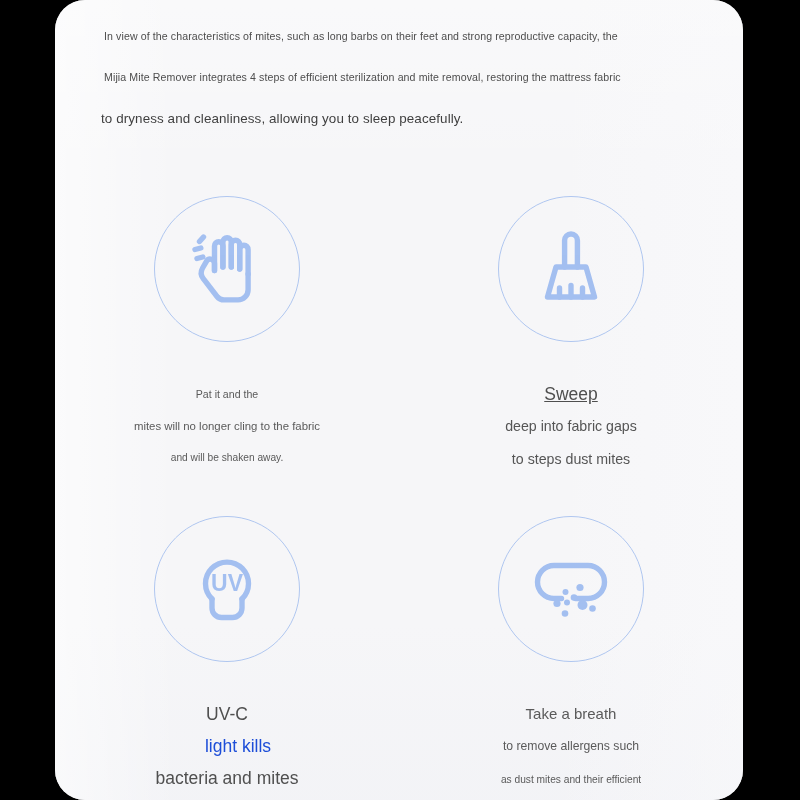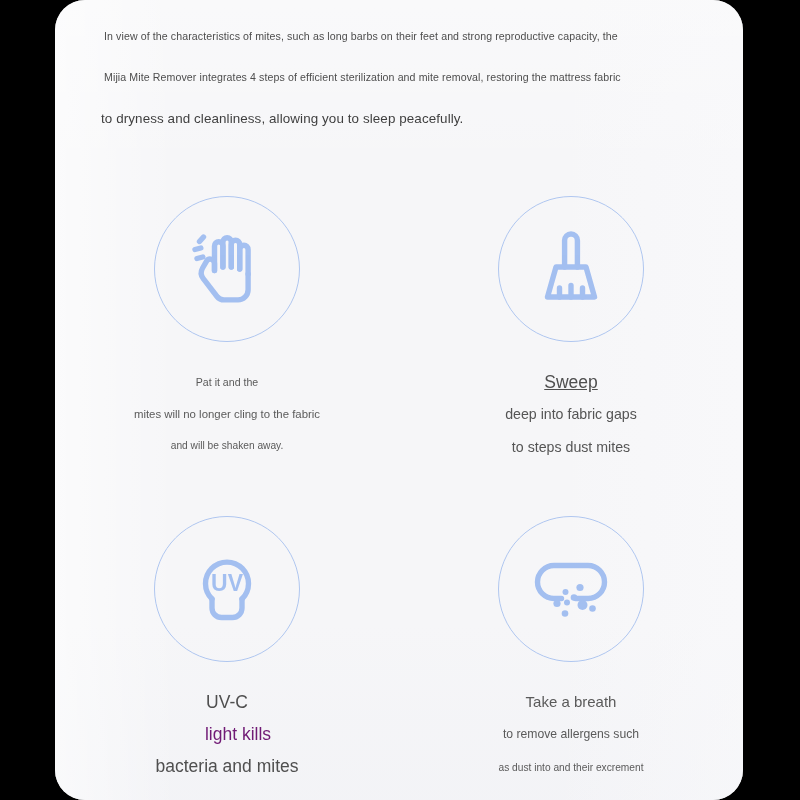--- a/index.html
+++ b/index.html
@@ -119,40 +119,40 @@
     display: flex;
     align-items: center;
     justify-content: center;
     margin-top: 18px;
     background: transparent;
     opacity: 0.92;
   }
   .icon-circle svg { display: block; }
 
   .caption {
-    margin-top: 24px;
+    margin-top: 36px;
     text-align: center;
     width: 100%;
   }
   .cap-line {
     color: #5a5a5a;
     white-space: nowrap;
   }
 
   
   .f-pat   .cap-line.a { font-size: 10.6px; line-height: 32px; }
   .f-pat   .cap-line.b { font-size: 11.4px; line-height: 32px; }
   .f-pat   .cap-line.c { font-size: 10.2px; line-height: 32px; }
 
   .f-sweep .cap-line.a { font-size: 17.5px; line-height: 32px; color: #4f4f4f; text-decoration: underline; }
   .f-sweep .cap-line.b { font-size: 14.2px; line-height: 33px; color: #555; text-align: center; }
   .f-sweep .cap-line.c { font-size: 14.2px; line-height: 33px; color: #555; }
 
   .f-uv    .cap-line.a { font-size: 17.5px; line-height: 32px; color: #4f4f4f; }
-  .f-uv    .cap-line.b { font-size: 17.5px; line-height: 32px; color: #701a75; padding-left: 22px; }
+  .f-uv    .cap-line.b { font-size: 17.5px; line-height: 32px; color: #1d4ed8; padding-left: 22px; }
   .f-uv    .cap-line.c { font-size: 17.5px; line-height: 32px; color: #4f4f4f; }
 
   .f-breath .cap-line.a { font-size: 15px; line-height: 32px; text-align: center; }
   .f-breath .cap-line.b { font-size: 12.2px; line-height: 33px; }
   .f-breath .cap-line.c { font-size: 10.2px; line-height: 33px; }
 </style>
 </head>
 <body>
 
 <div class="page">
@@ -260,19 +260,19 @@
                 <circle cx="54.5" cy="59.0" r="5.0"></circle>
                 <circle cx="64.5" cy="62.5" r="3.3"></circle>
                 <circle cx="37.0" cy="67.5" r="3.3"></circle>
               </g>
             </svg>
           </span>
         </div>
         <div class="caption">
           <div class="cap-line a">Take a breath</div>
           <div class="cap-line b">to remove allergens such</div>
-          <div class="cap-line c">as dust into and their excrement</div>
+          <div class="cap-line c">as dust mites and their efficient</div>
         </div>
       </div>
 
     </div>
   </div>
 </div>
 
 </body></html>

